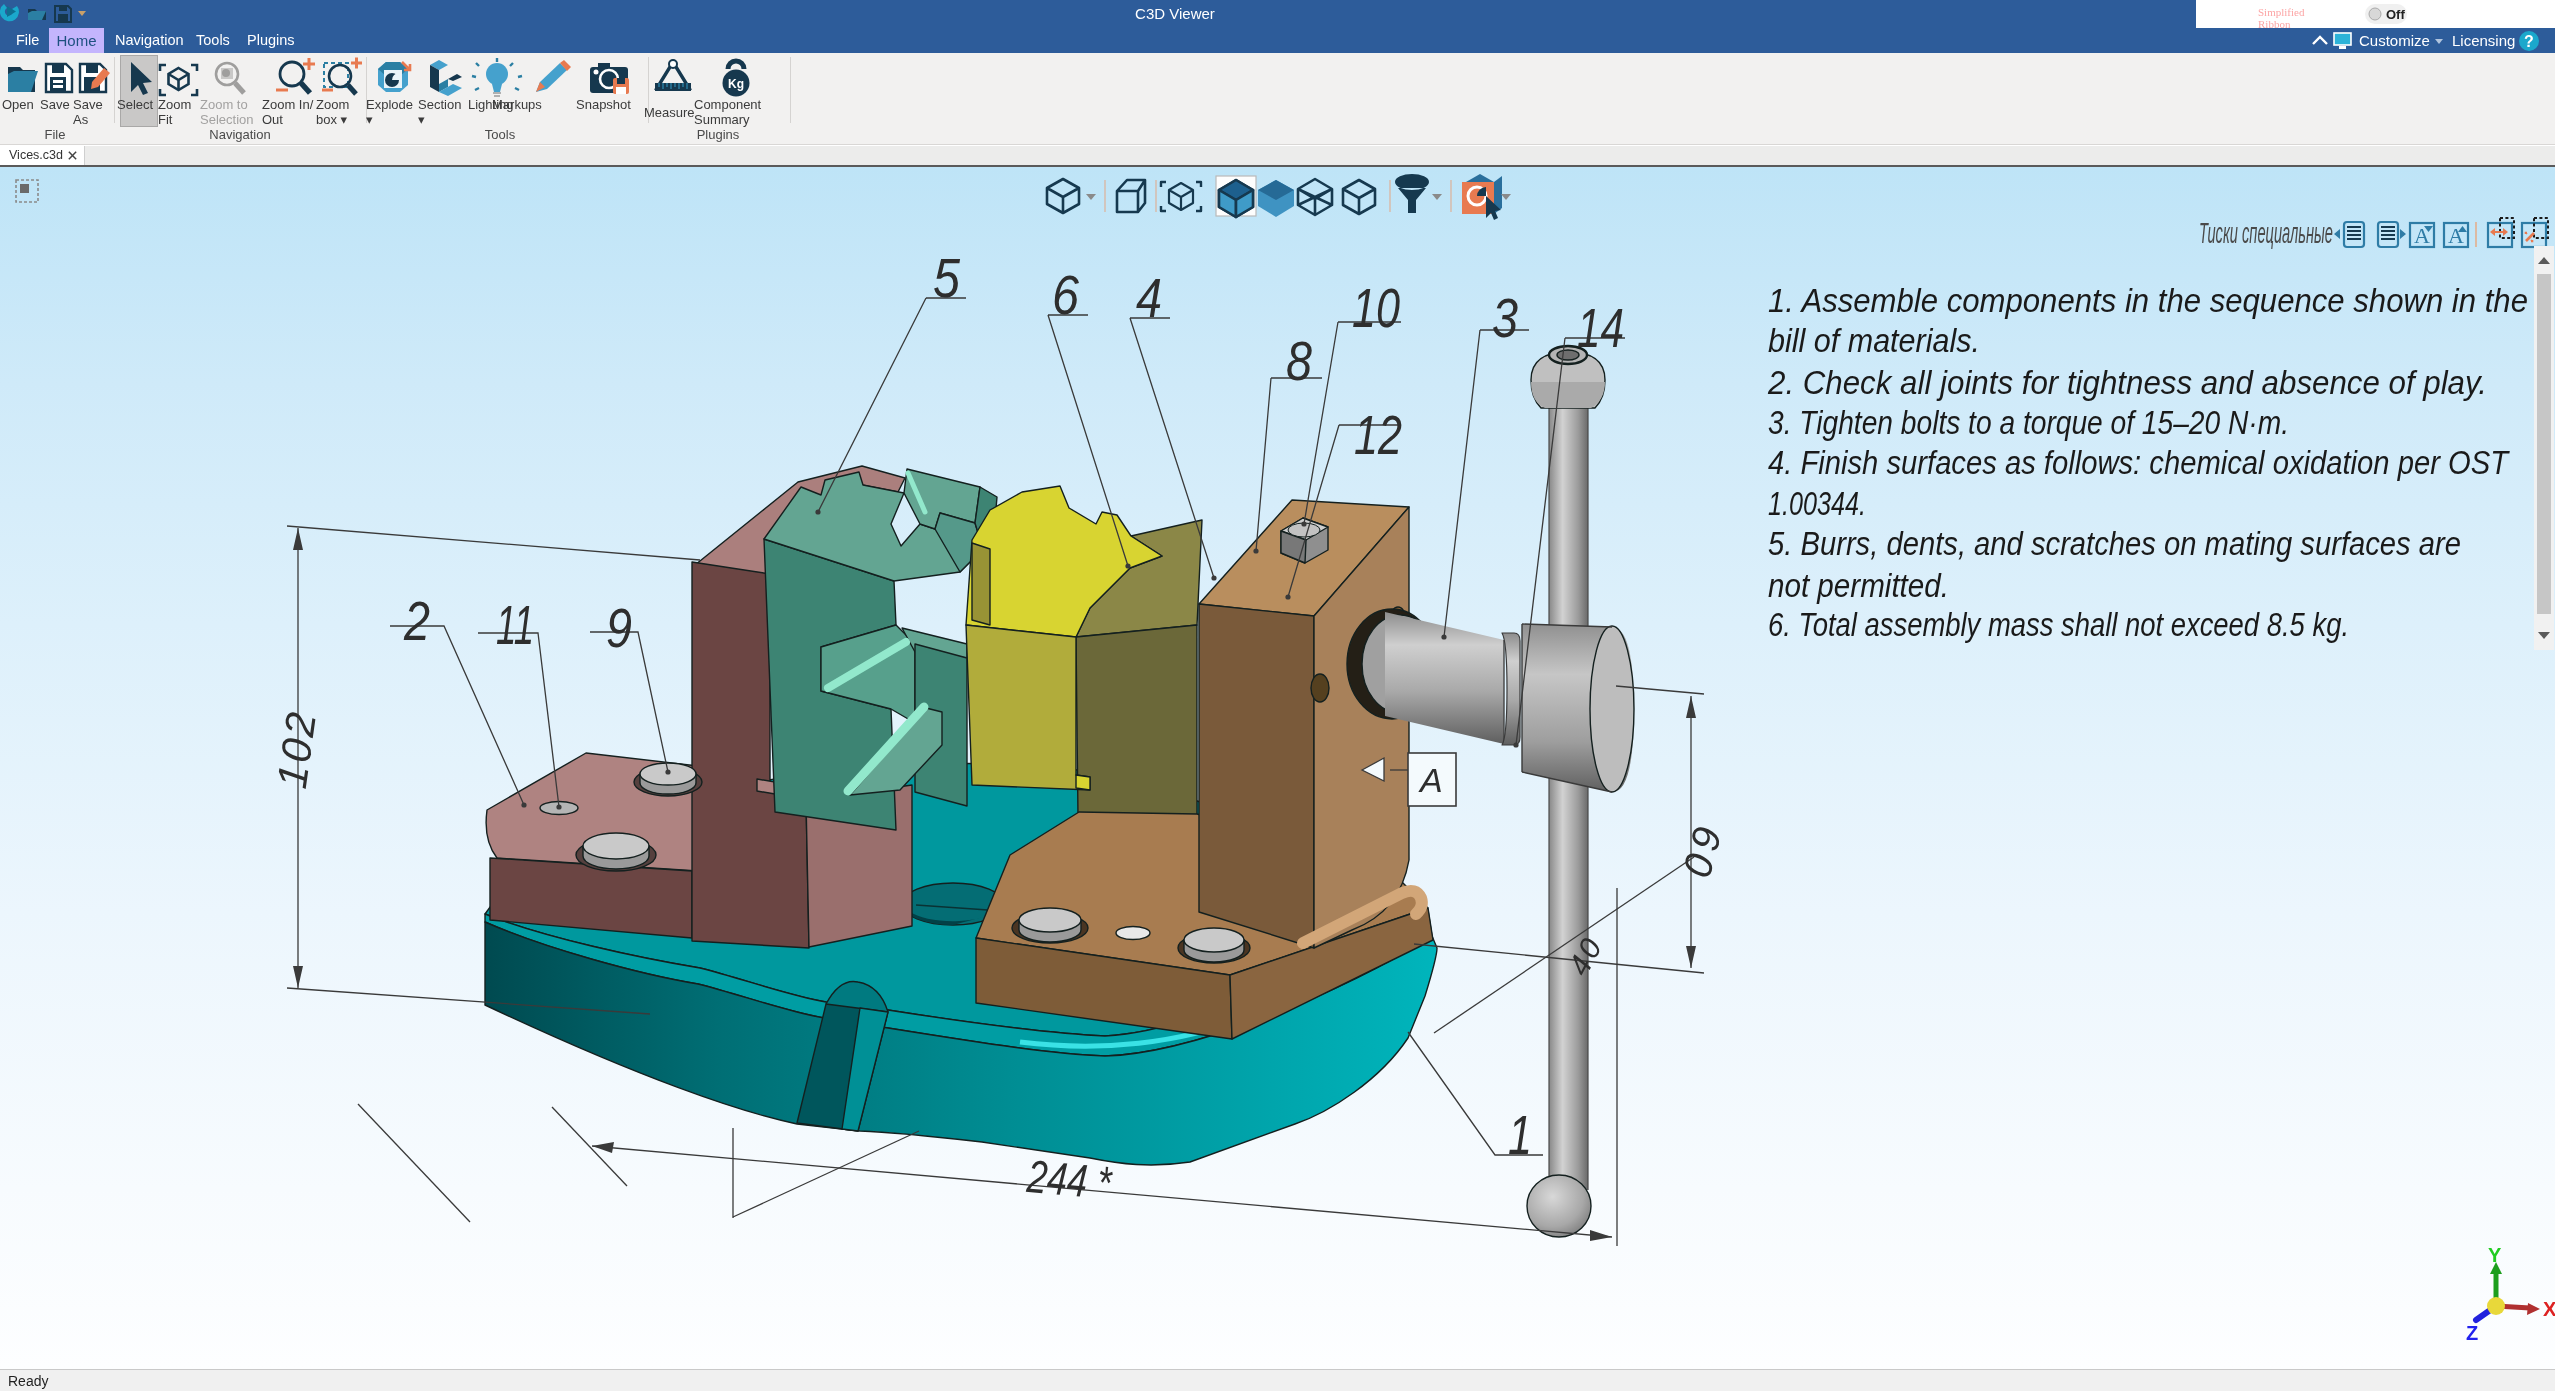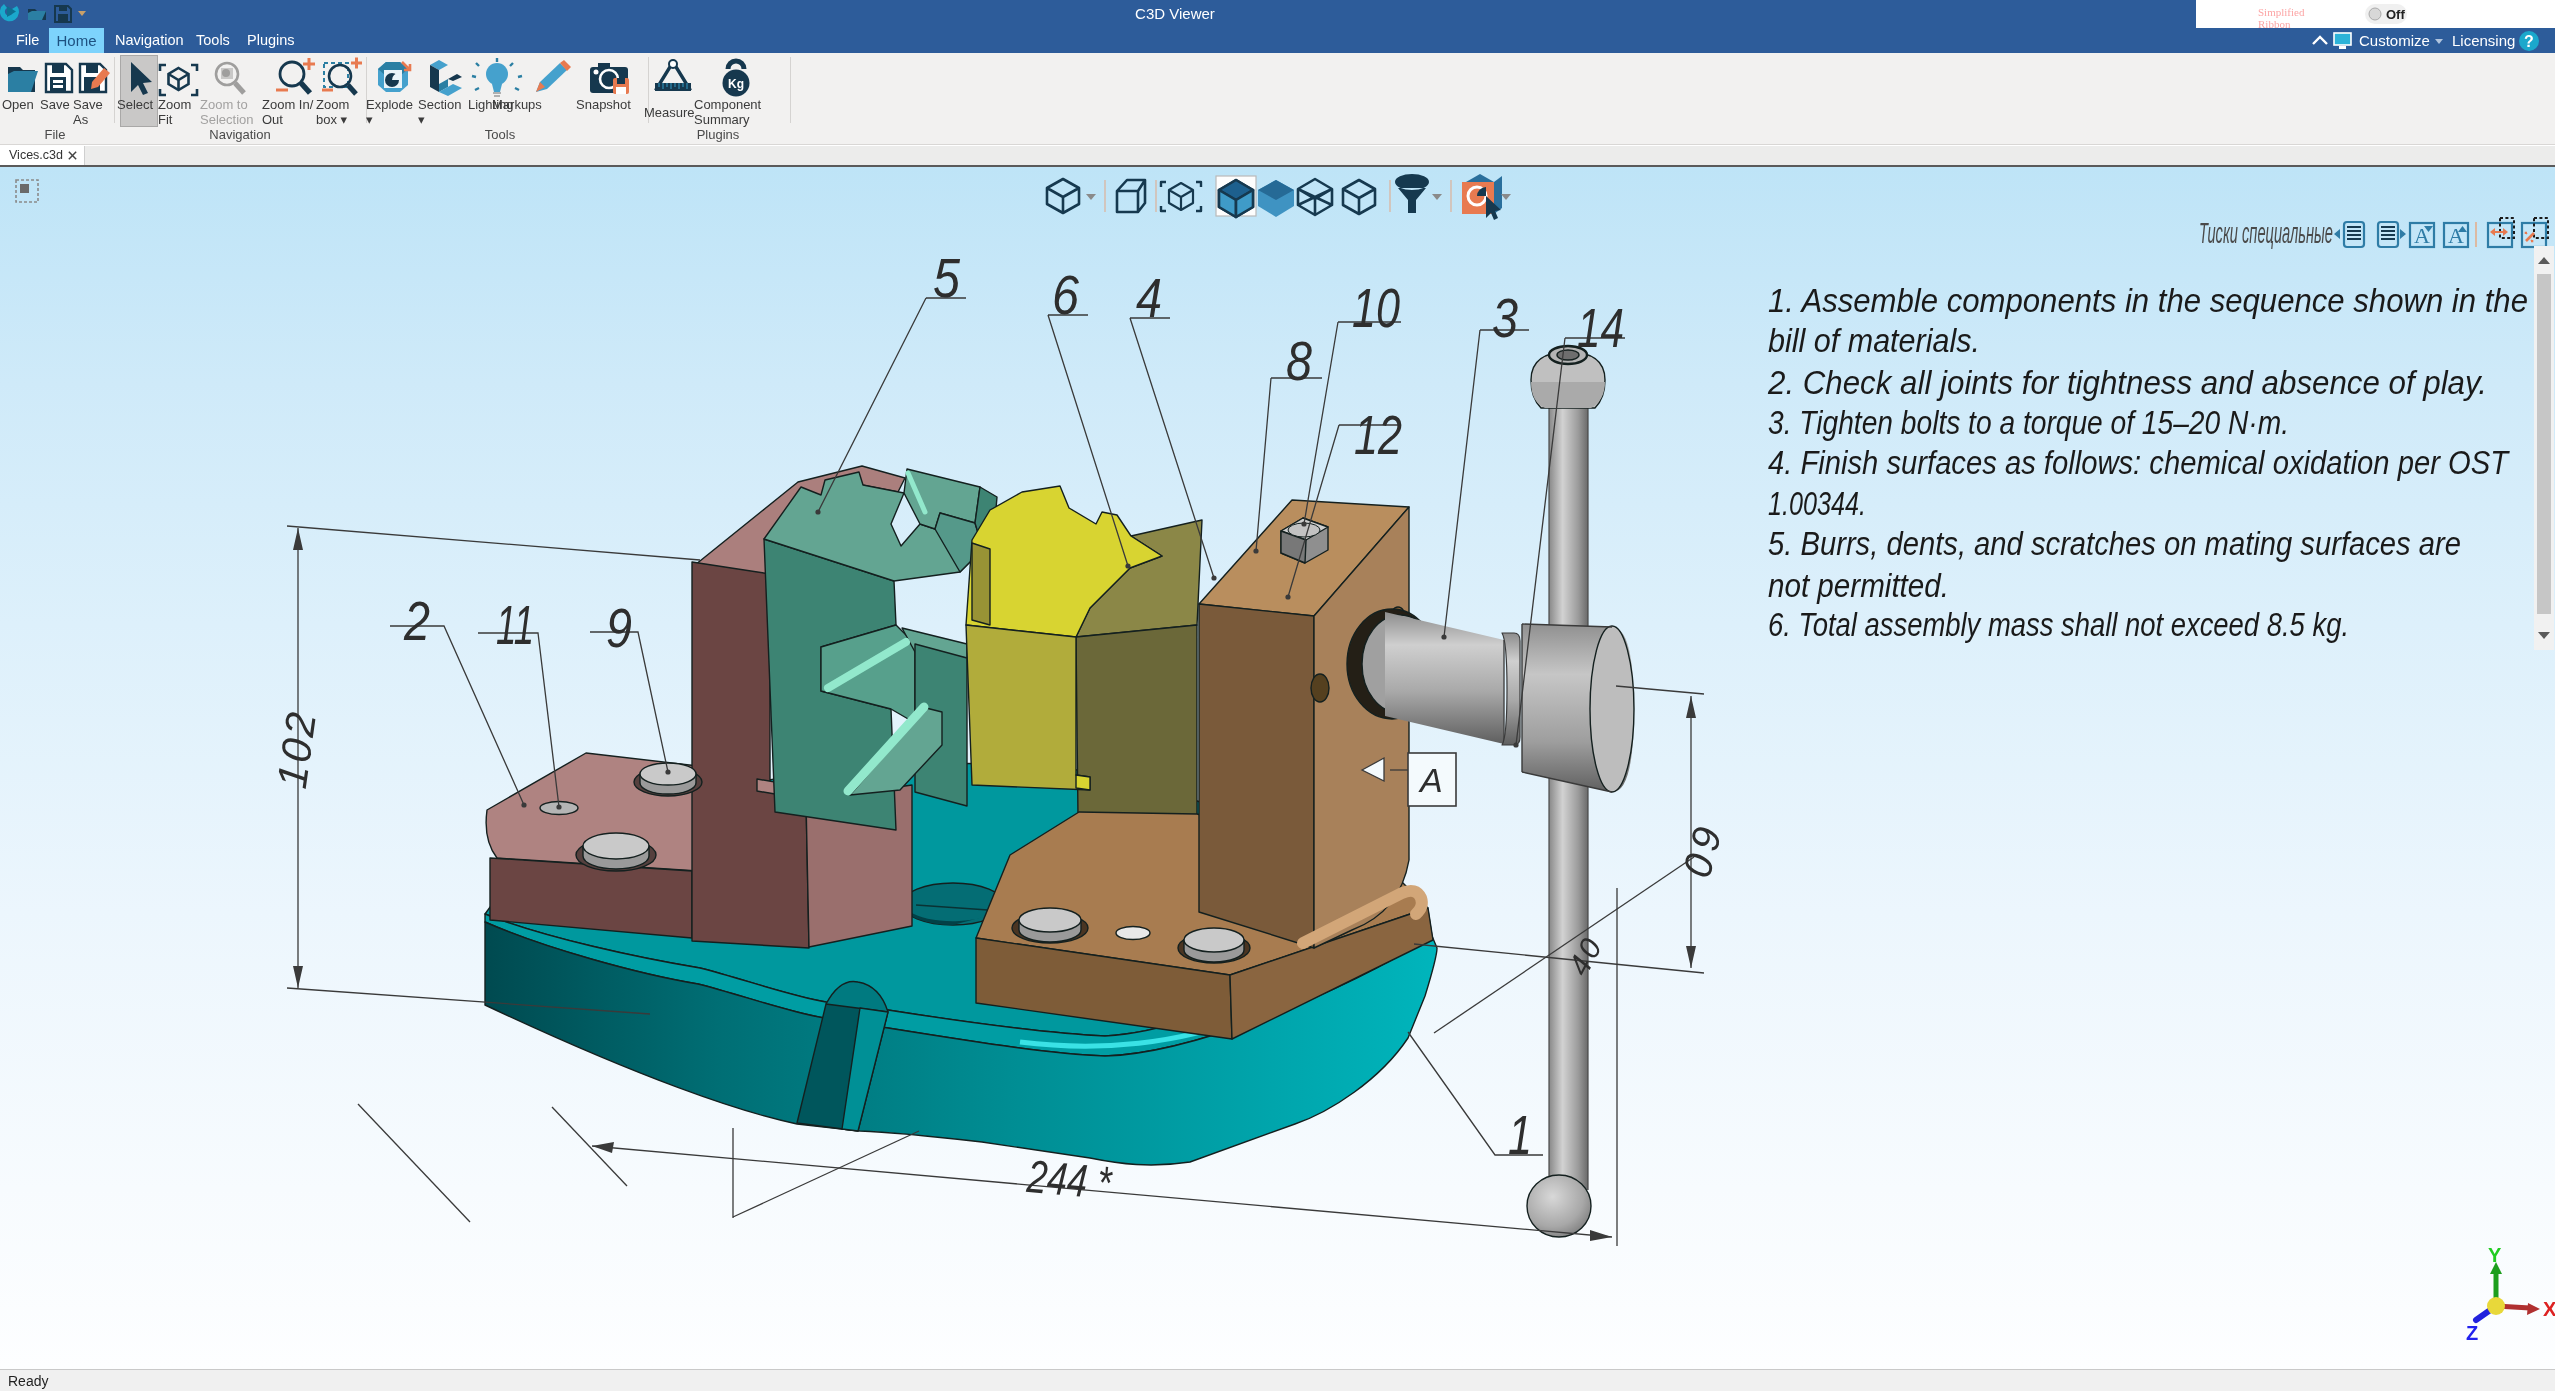--- a/index.html
+++ b/index.html
@@ -8,21 +8,21 @@
   #titlebar { position:absolute; left:0; top:0; width:2196px; height:28px; background:#2d5c9a; }
   #menurow { position:absolute; left:0; top:28px; width:2555px; height:25px; background:#2d5c9a; }
   #ribbon { position:absolute; left:0; top:53px; width:2555px; height:92px; background:#f2f1f0; border-bottom:1px solid #d9d7d5; }
   #tabrow { position:absolute; left:0; top:146px; width:2555px; height:19px; background:#ececeb; }
   #darkline { position:absolute; left:0; top:165px; width:2555px; height:2px; background:#5a5a5a; }
   #viewport { position:absolute; left:0; top:167px; width:2555px; height:1202px;
     background:linear-gradient(180deg,#bee4f7 0%, #cfeaf9 18%, #ddf0fb 38%, #ecf6fd 62%, #f7fbfe 85%, #fdfeff 100%); }
   #statusbar { position:absolute; left:0; top:1369px; width:2555px; height:32px; background:#f0f0f0; border-top:1px solid #c9c9c9; }
   #statusbar span { position:absolute; left:8px; top:3px; font-size:14px; color:#1f1f1f; }
   .menu-item { position:absolute; top:0; height:25px; line-height:25px; color:#fff; font-size:14.5px; }
-  #home-tab { position:absolute; left:49px; top:0; width:55px; height:25px; background:#7dd3fc; color:#1e5180; text-align:center; line-height:25px; font-size:15px; }
+  #home-tab { position:absolute; left:49px; top:0; width:55px; height:25px; background:#c4b5fd; color:#1e5180; text-align:center; line-height:25px; font-size:15px; }
   .rlabel { position:absolute; font-size:13px; color:#3b3b3b; text-align:left; line-height:15px; }
   .rlabel.dis { color:#a3a2a1; }
   .grplabel { position:absolute; top:74px; font-size:13px; color:#4a4a4a; text-align:center; width:120px; }
   .vsep { position:absolute; top:4px; width:1px; height:66px; background:#d5d3d1; }
   #vices-tab { position:absolute; left:0; top:0; width:85px; height:21px; background:#fff; border-right:1px solid #cfcfcf; }
   #vices-tab span { position:absolute; left:9px; top:2px; font-size:12.5px; color:#333; }
   #titletext { position:absolute; left:1120px; top:5px; width:110px; text-align:center; color:#fff; font-size:15px; }
 </style>
 </head>
 <body>

